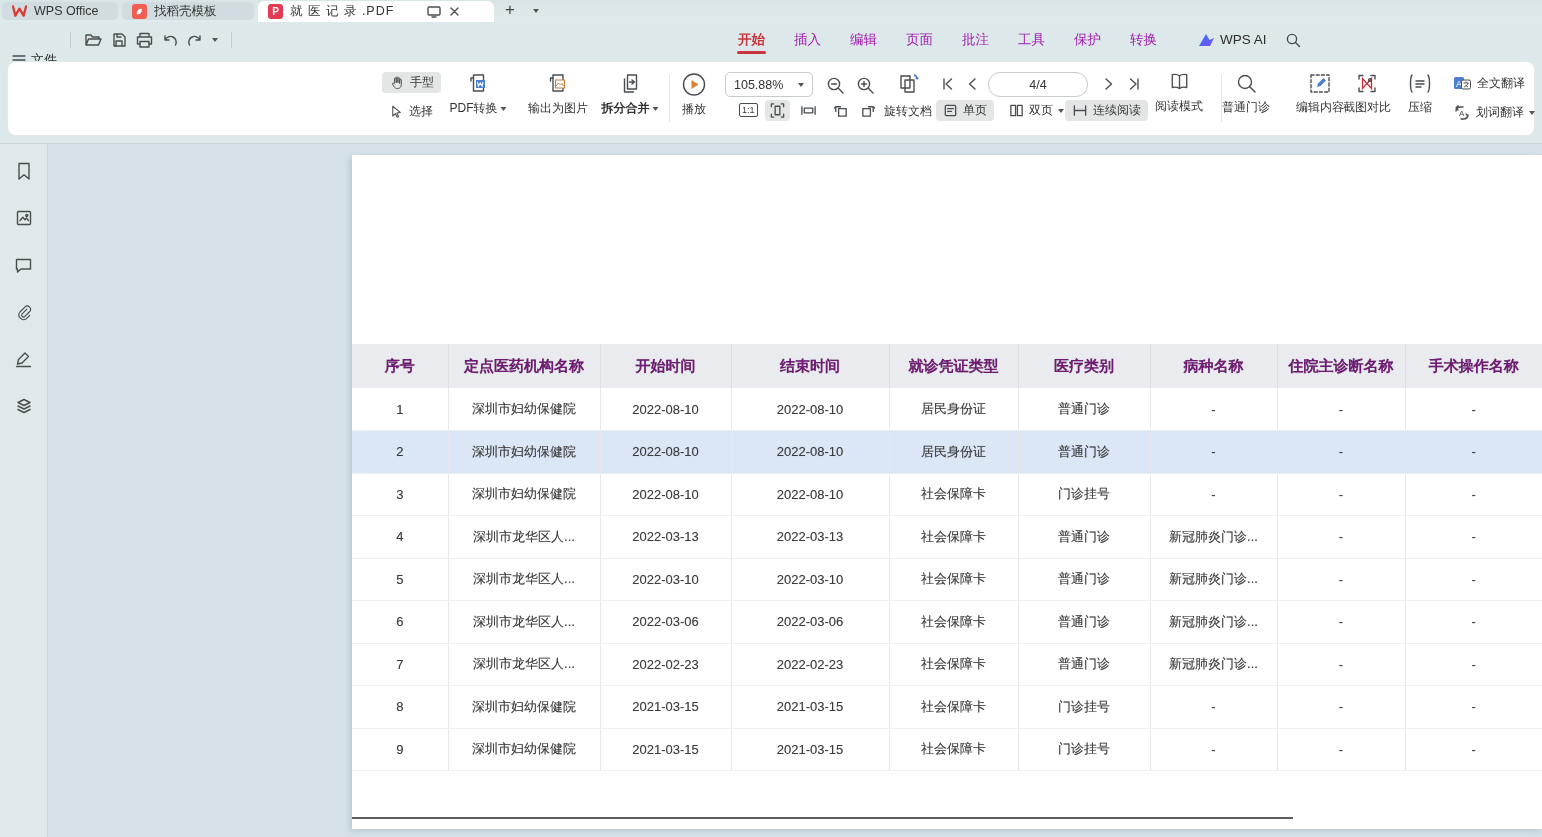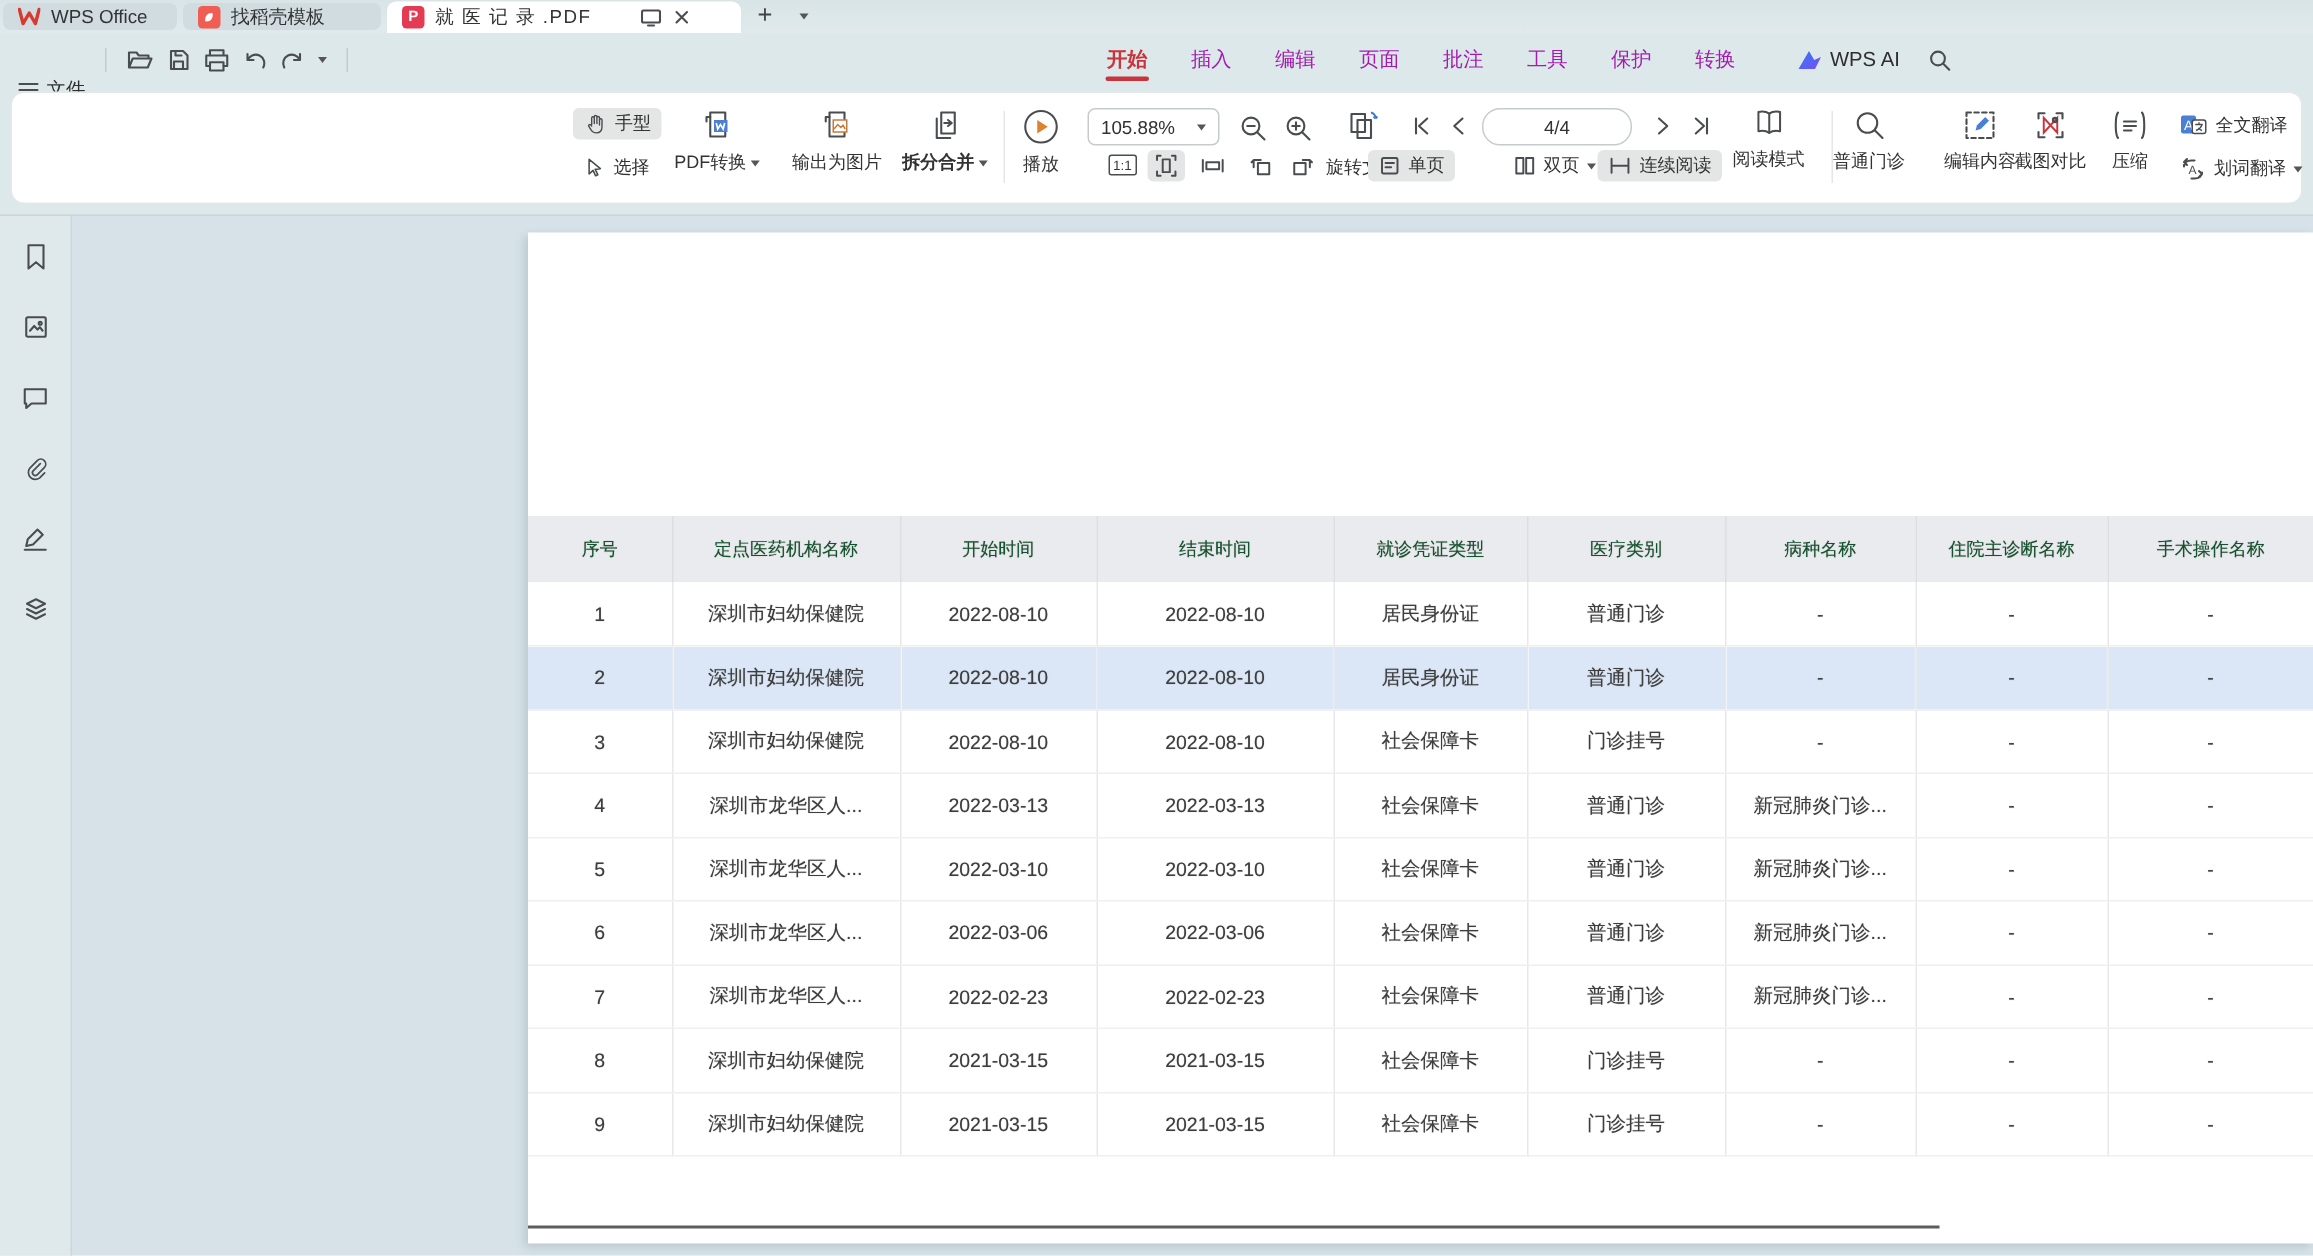--- a/index.html
+++ b/index.html
@@ -63,22 +63,22 @@
                border-right:1px solid #ccd7db; display:flex; flex-direction:column; align-items:center;
                padding-top:14px; gap:21px; }
   .rail-btn { width:26px; height:26px; display:flex; align-items:center; justify-content:center; border-radius:4px; }
 
   .page { position:absolute; left:352px; top:11px; width:1190px; height:674px; background:#fff;
           box-shadow:-2px 2px 6px rgba(90,110,120,.25); }
 
   
   .pdf-table { position:absolute; left:0; top:189px; width:1190px; border-collapse:collapse;
                table-layout:fixed; color:#3d3d3d; text-shadow:0 0 0.7px rgba(40,40,40,.4); }
-  .pdf-table th { height:44px; background:var(--table-header-bg,#e9ebee); font-size:12px; font-weight:normal;
-                  color:#14532d; border-right:1px solid #dcdee1; }
+  .pdf-table th { height:44px; background:var(--table-header-bg,#e9ebee); font-size:15px; font-weight:bold;
+                  color:#701a75; border-right:1px solid #dcdee1; }
   .pdf-table td { height:42.5px; text-align:center; font-size:13px; border-right:1px solid #e8e8ea;
                   border-bottom:1px solid #efefef; overflow:hidden; white-space:nowrap; }
   .pdf-table th:last-child, .pdf-table td:last-child { border-right:none; }
   .pdf-table tr.hl td { background:var(--highlight-row,#dbe7f6); }
   .tbl-bottom-line { position:absolute; left:0; top:662px; width:941px; height:2px; background:#5d5d5d; }
 </style>
 </head>
 <body style="--accent-red: #c8353c; --topbar-bg: #dde8ea; --toggle-bg: #e4e6e6; --highlight-row: #dbe7f6; --table-header-bg: #e9ebee; --docer-icon: #f05d52; --pdf-icon: #e33b54; --play-orange: #e0812f;">
 
 <div class="tabbar">
@@ -318,21 +318,21 @@
     <svg width="12" height="16" viewBox="0 0 12 16">
         <path d="M3 3l5.5 5L3 13" class="ic" stroke="#bcbfc1"></path>
       </svg>
   </div>
   <div class="navic" style="left:1119px;">
     <svg width="15" height="16" viewBox="0 0 15 16">
         <path d="M11 3v10M3.5 3L9 8l-5.5 5" class="ic" stroke="#bcbfc1"></path>
       </svg>
   </div>
 
-  <div class="rb on" style="left:904px; top:38px;">
+  <div class="rb on" style="left:928px; top:38px;">
     <svg width="15" height="15" viewBox="0 0 16 16">
         <rect x="2.5" y="2.5" width="11" height="11" rx="1" class="ic"></rect>
         <path d="M5 6h6M5 9h4" class="ic" stroke-width="1.1"></path>
       </svg>
     <span>单页</span>
   </div>
   <div class="rb" style="left:994px; top:38px;">
     <svg width="15" height="15" viewBox="0 0 16 16">
         <rect x="2" y="2.5" width="5" height="11" class="ic"></rect>
         <rect x="9" y="2.5" width="5" height="11" class="ic"></rect>

